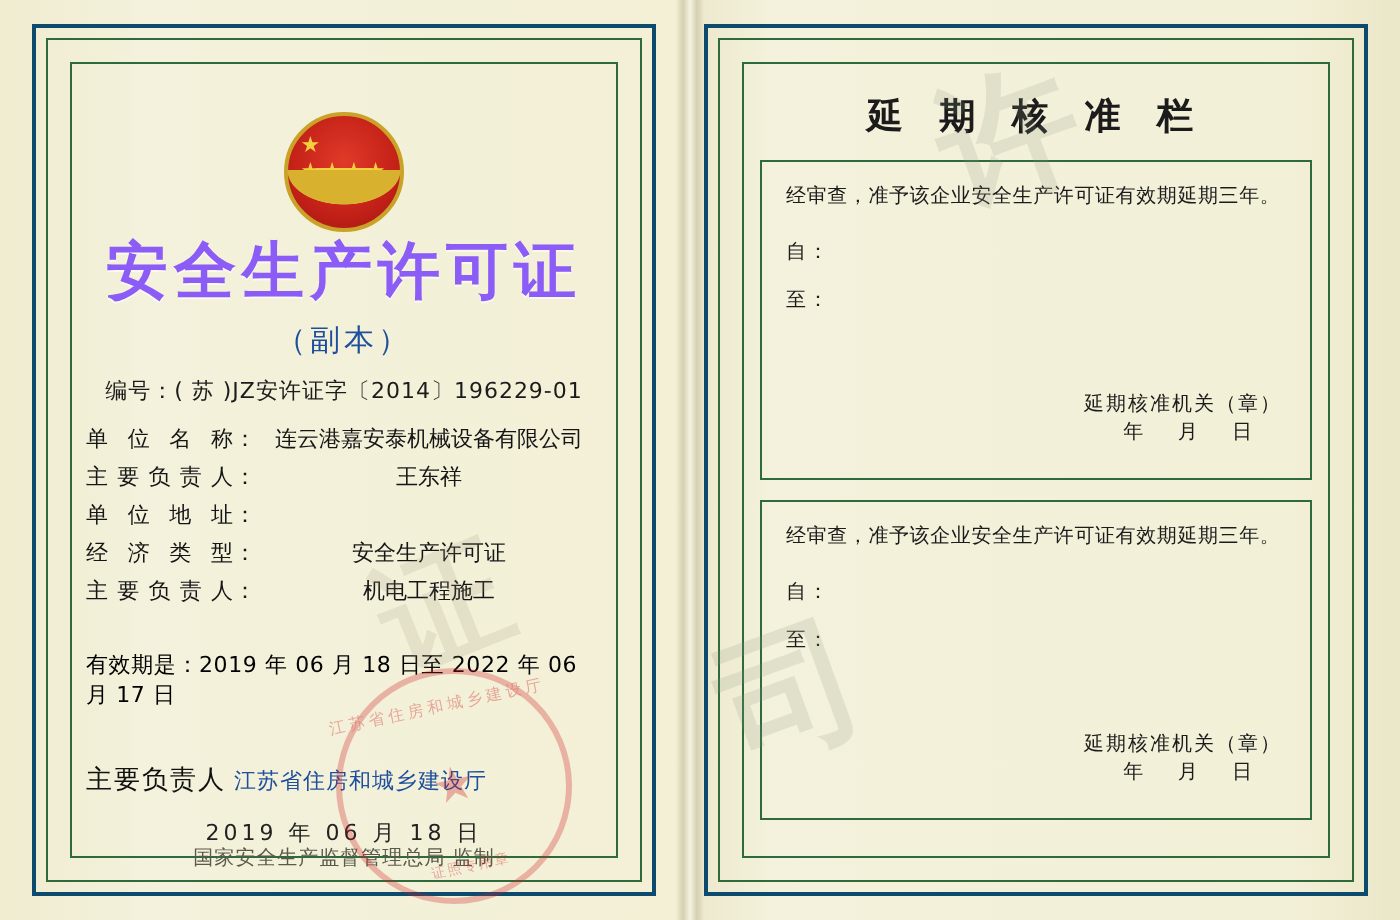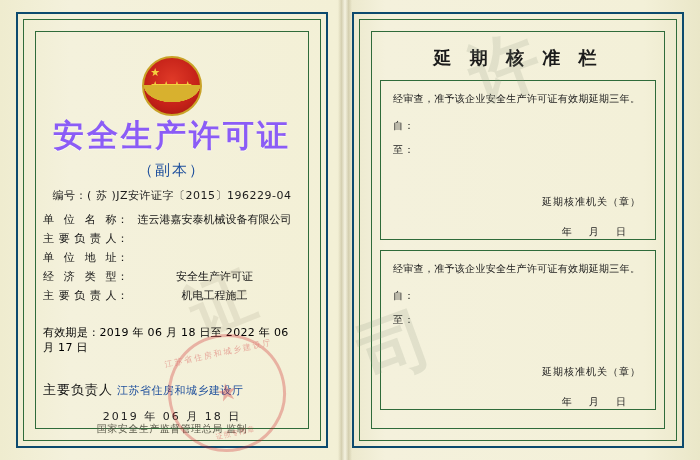--- a/index.html
+++ b/index.html
@@ -157,21 +157,21 @@
     padding:10px 12px 8px 12px;box-sizing:border-box;
     font-size:10px;color:#1b1b1b;
   }
   .ext-box .lead{line-height:1.6;letter-spacing:.3px;}
   .ext-box .from,.ext-box .to{margin-top:12px;letter-spacing:1px;}
   .ext-box .to{margin-top:10px;}
   .ext-box .auth{
     position:absolute;right:14px;bottom:30px;font-size:10px;letter-spacing:1px;
   }
   .ext-box .ymd{
-    position:absolute;right:22px;bottom:0;font-size:10px;letter-spacing:7px;
+    position:absolute;right:22px;bottom:16px;font-size:10px;letter-spacing:7px;
   }
   .watermark{
     position:absolute;font-size:70px;color:rgba(140,150,130,0.18);
     font-weight:bold;pointer-events:none;user-select:none;
   }
   #wm1{left:470px;top:22px;transform:rotate(-20deg);}
   #wm2{left:360px;top:300px;transform:rotate(-20deg);}
   #wm3{left:190px;top:260px;font-size:64px;transform:rotate(-22deg);color:rgba(150,140,120,0.16);}
 </style>
 </head>
@@ -190,31 +190,32 @@
       <div class="emblem">
         <div class="rays"></div>
         <div class="circle"></div>
         <div class="stars">★ ★★★★</div>
         <div class="gate"></div>
         <div class="ears"></div>
       </div>
 
       <div class="title">安全生产许可证</div>
       <div class="subtitle">（副本）</div>
-      <div class="cert-no">编号：( 苏 )JZ安许证字〔2015〕196229-04</div>
+      <div class="cert-no">编号：( 苏 )JZ安许证字〔2014〕196229-01</div>
 
       <div class="fields">
         <div class="field">
           <span class="f-label">单位名称</span>
           <span class="f-colon">：</span>
           <span class="f-value">连云港嘉安泰机械设备有限公司</span>
         </div>
         <div class="field">
           <span class="f-label">主要负责人</span>
           <span class="f-colon">：</span>
+          <span class="f-value">王东祥</span>
         </div>
         <div class="field">
           <span class="f-label">单位地址</span>
           <span class="f-colon">：</span>
         </div>
         <div class="field">
           <span class="f-label">经济类型</span>
           <span class="f-colon">：</span>
           <span class="f-value">安全生产许可证</span>
         </div>

